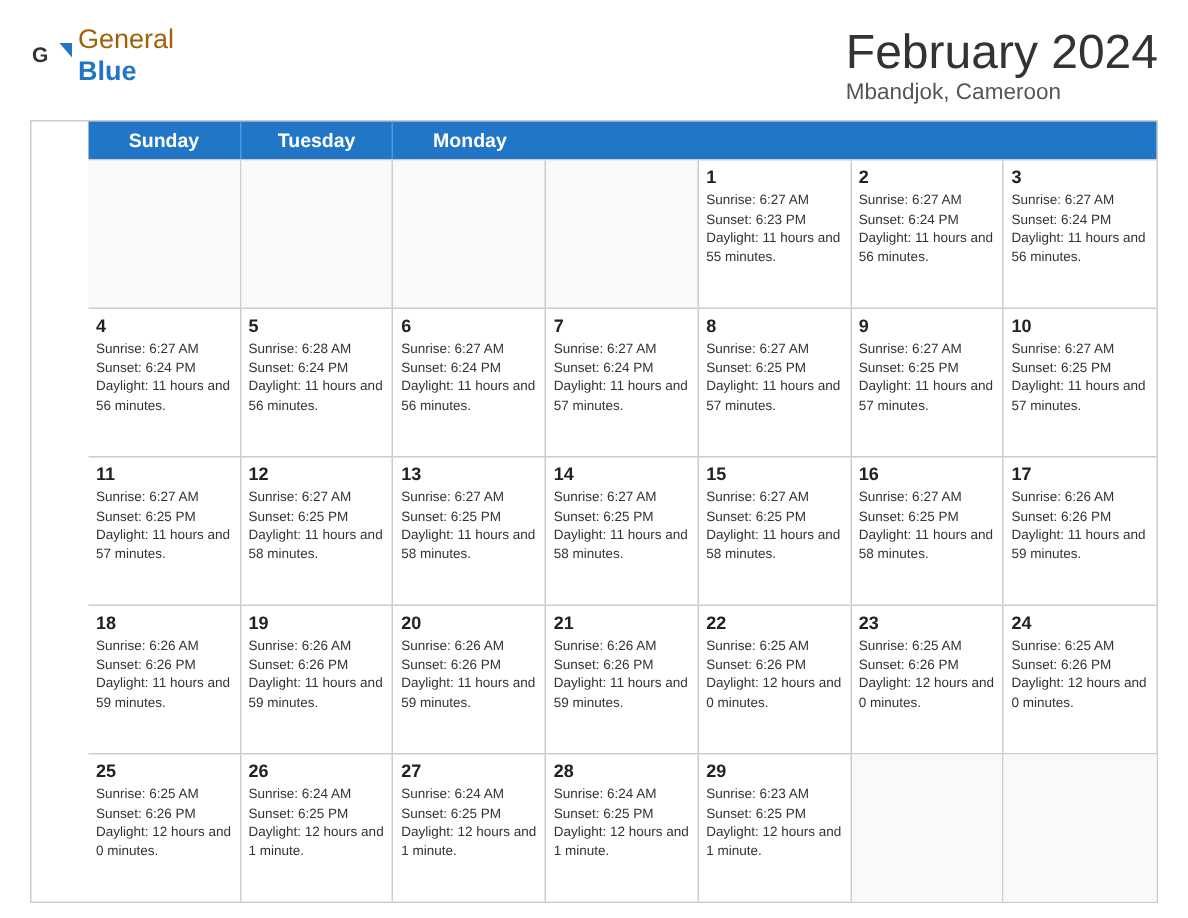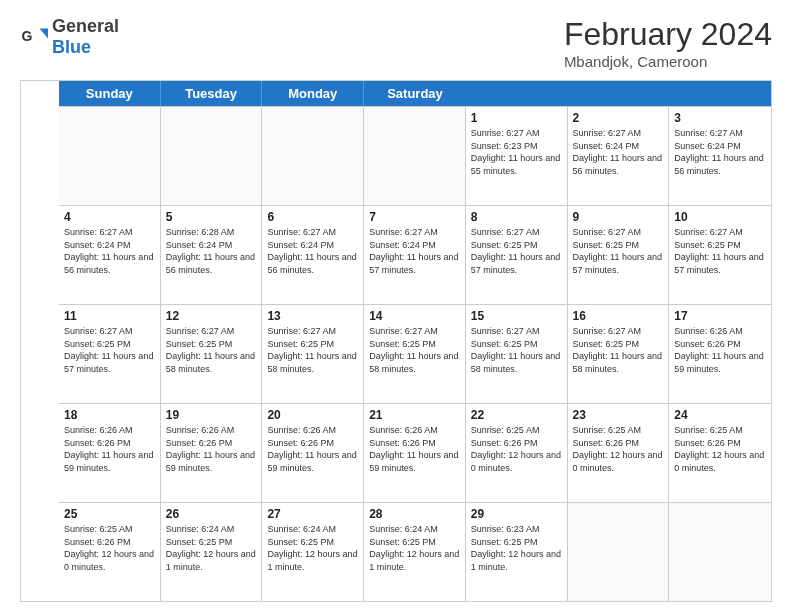--- a/index.html
+++ b/index.html
@@ -109,34 +109,33 @@
 </head>
 <body>
 
 <div class="page">
   <div class="header">
     <div class="logo">
       <svg class="logo-icon" viewBox="0 0 40 40">
         <text x="2" y="26" font-size="20" font-weight="bold" fill="#333">G</text>
         <polygon points="28,8 40,8 40,22" fill="#2176c7"></polygon>
       </svg>
-      <div><span style="font-size:18px;font-weight:bold;color:#404040;">General</span><br><span style="font-size:18px;font-weight:bold;color:#2176c7;text-align:center;">Blue</span></div>
+      <div><span style="font-size:18px;font-weight:normal;color:#a16207;">General</span><br><span style="font-size:18px;font-weight:bold;color:#2176c7;text-align:center;">Blue</span></div>
     </div>
     <div class="title-block">
       <div class="month-title">February 2024</div>
       <div class="subtitle">Mbandjok, Cameroon</div>
     </div>
   </div>
 
   <div class="calendar">
     <div class="cal-header-row">
     <div class="cal-header-cell">Sunday</div>
         <div class="cal-header-cell">Tuesday</div>
         <div class="cal-header-cell">Monday</div>
-        <div class="cal-header-cell">Saturday</div>
       </div>
     <div class="cal-body">
     <div class="cal-row">
           <div class="cal-cell empty"></div>
           <div class="cal-cell empty"></div>
           <div class="cal-cell empty"></div>
           <div class="cal-cell empty"></div>
           <div class="cal-cell">
             <span class="day-num">1</span>
             <div class="cell-info" style="white-space: pre-line;">Sunrise: 6:27 AM

